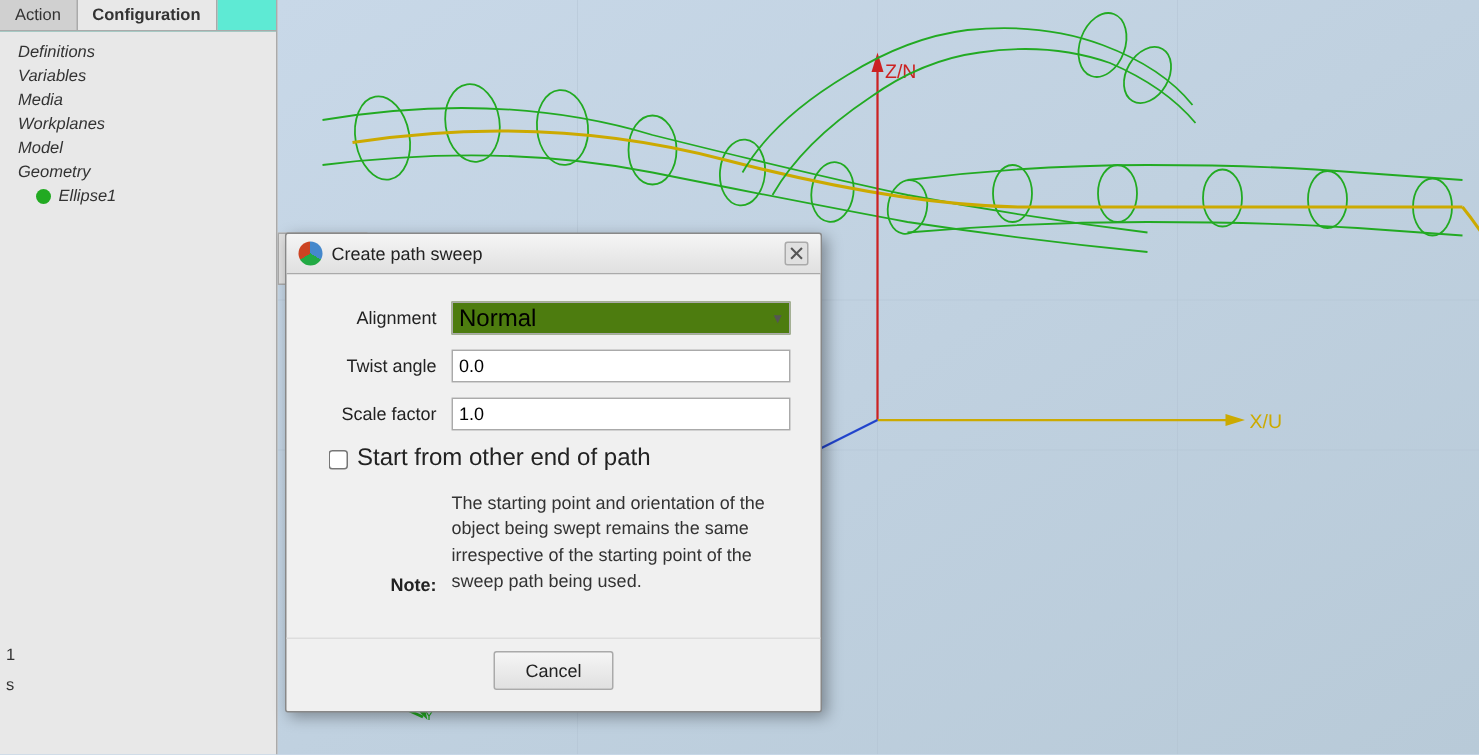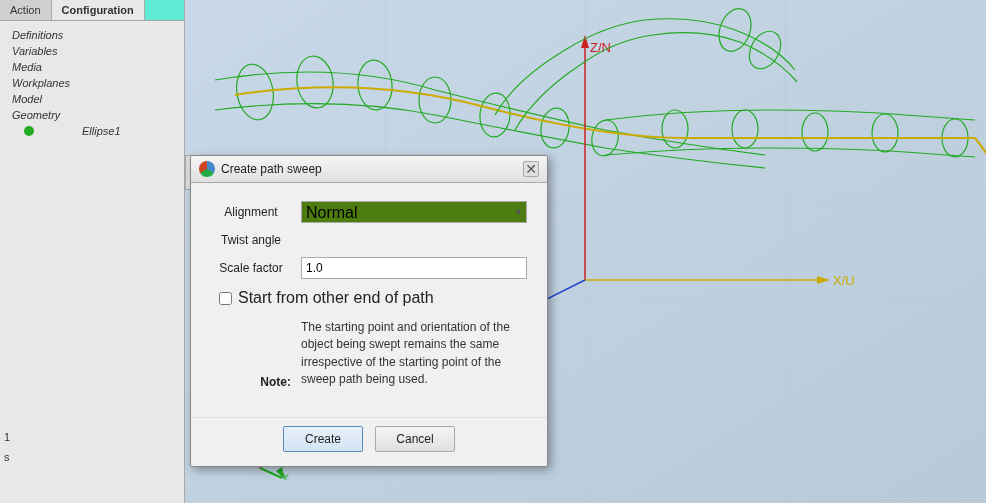--- a/index.html
+++ b/index.html
@@ -171,21 +171,21 @@
     .form-row {
       display: flex;
       align-items: center;
       margin-bottom: 10px;
     }
 
     .form-label {
       width: 90px;
       font-size: 12px;
       color: #222;
-      text-align: center;
+      text-align: right;
       padding-right: 10px;
       flex-shrink: 0;
     }
 
     .form-control-wrap {
       flex: 1;
       display: flex;
       align-items: center;
     }
 
@@ -405,21 +405,21 @@
     </div>
     <div class="tree-item">
       <span>Workplanes</span>
     </div>
     <div class="tree-item">
       <span>Model</span>
     </div>
     <div class="tree-item">
       <span>Geometry</span>
     </div>
-    <div class="tree-item" style="padding-left:20px;gap:43px;">
+    <div class="tree-item" style="padding-left:20px;">
       <span class="dot"></span>
       <span>Ellipse1</span>
     </div>
   </div>
 
   <div style="position:absolute;bottom:60px;left:4px;font-size:11px;color:#333;">1</div>
   <div style="position:absolute;bottom:40px;left:4px;font-size:11px;color:#333;">s</div>
 </div>
 
 <div class="toolbar-strip">
@@ -456,20 +456,23 @@
               <option>Normal</option>
               <option>Fixed</option>
               <option>Frenet</option>
             </select>
           </div>
         </div>
       </div>
 
       <div class="form-row">
         <span class="form-label">Twist angle</span>
+        <div class="form-control-wrap">
+          <input type="text" class="form-input" value="0.0" style="">
+        </div>
       </div>
 
       <div class="form-row">
         <span class="form-label">Scale factor</span>
         <div class="form-control-wrap">
           <input type="text" class="form-input" value="1.0" style="">
         </div>
       </div>
 
       <div class="checkbox-row">
@@ -477,17 +480,16 @@
         <label for="other-end-cb" class="checkbox-label">Start from other end of path</label>
       </div>
 
       <div class="note-row">
         <span class="note-label">Note:</span>
         <span class="note-text">The starting point and orientation of the object being swept remains the same irrespective of the starting point of the sweep path being used.</span>
       </div>
     </div>
 
     <div class="dialog-footer">
-      <button class="btn btn-primary">Create</button>
       <button class="btn">Cancel</button>
     </div>
   </div>
 </div>
 
 </body></html>

